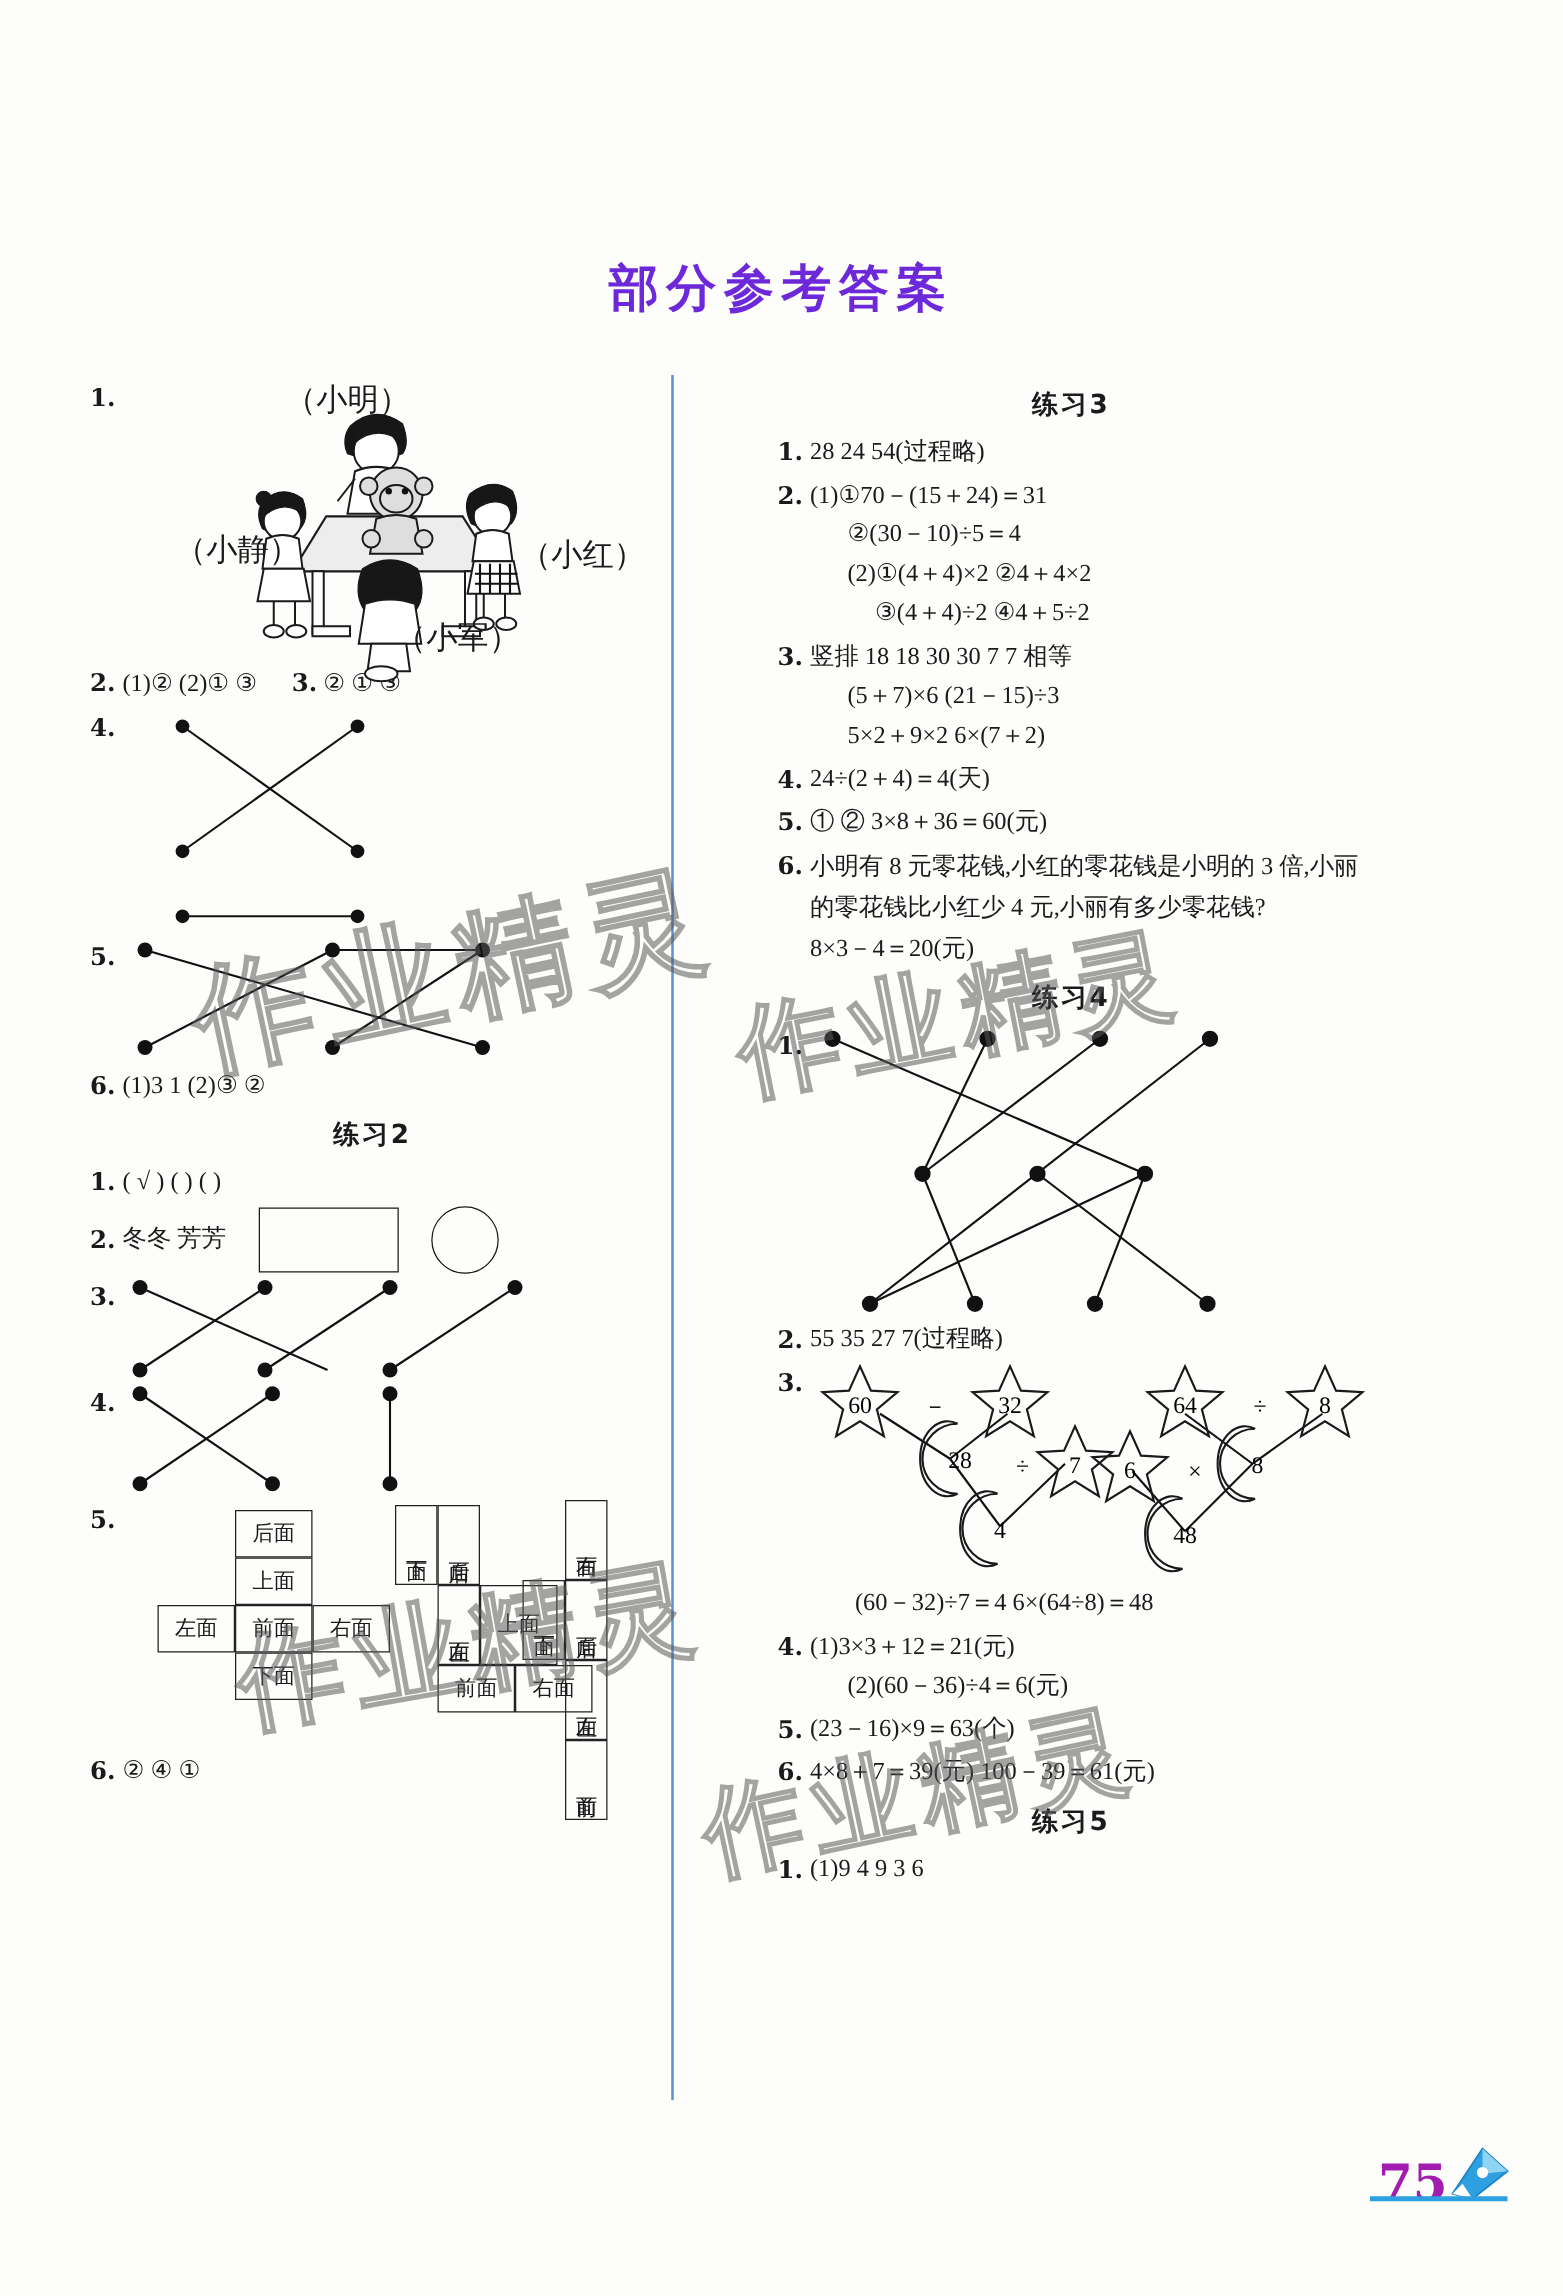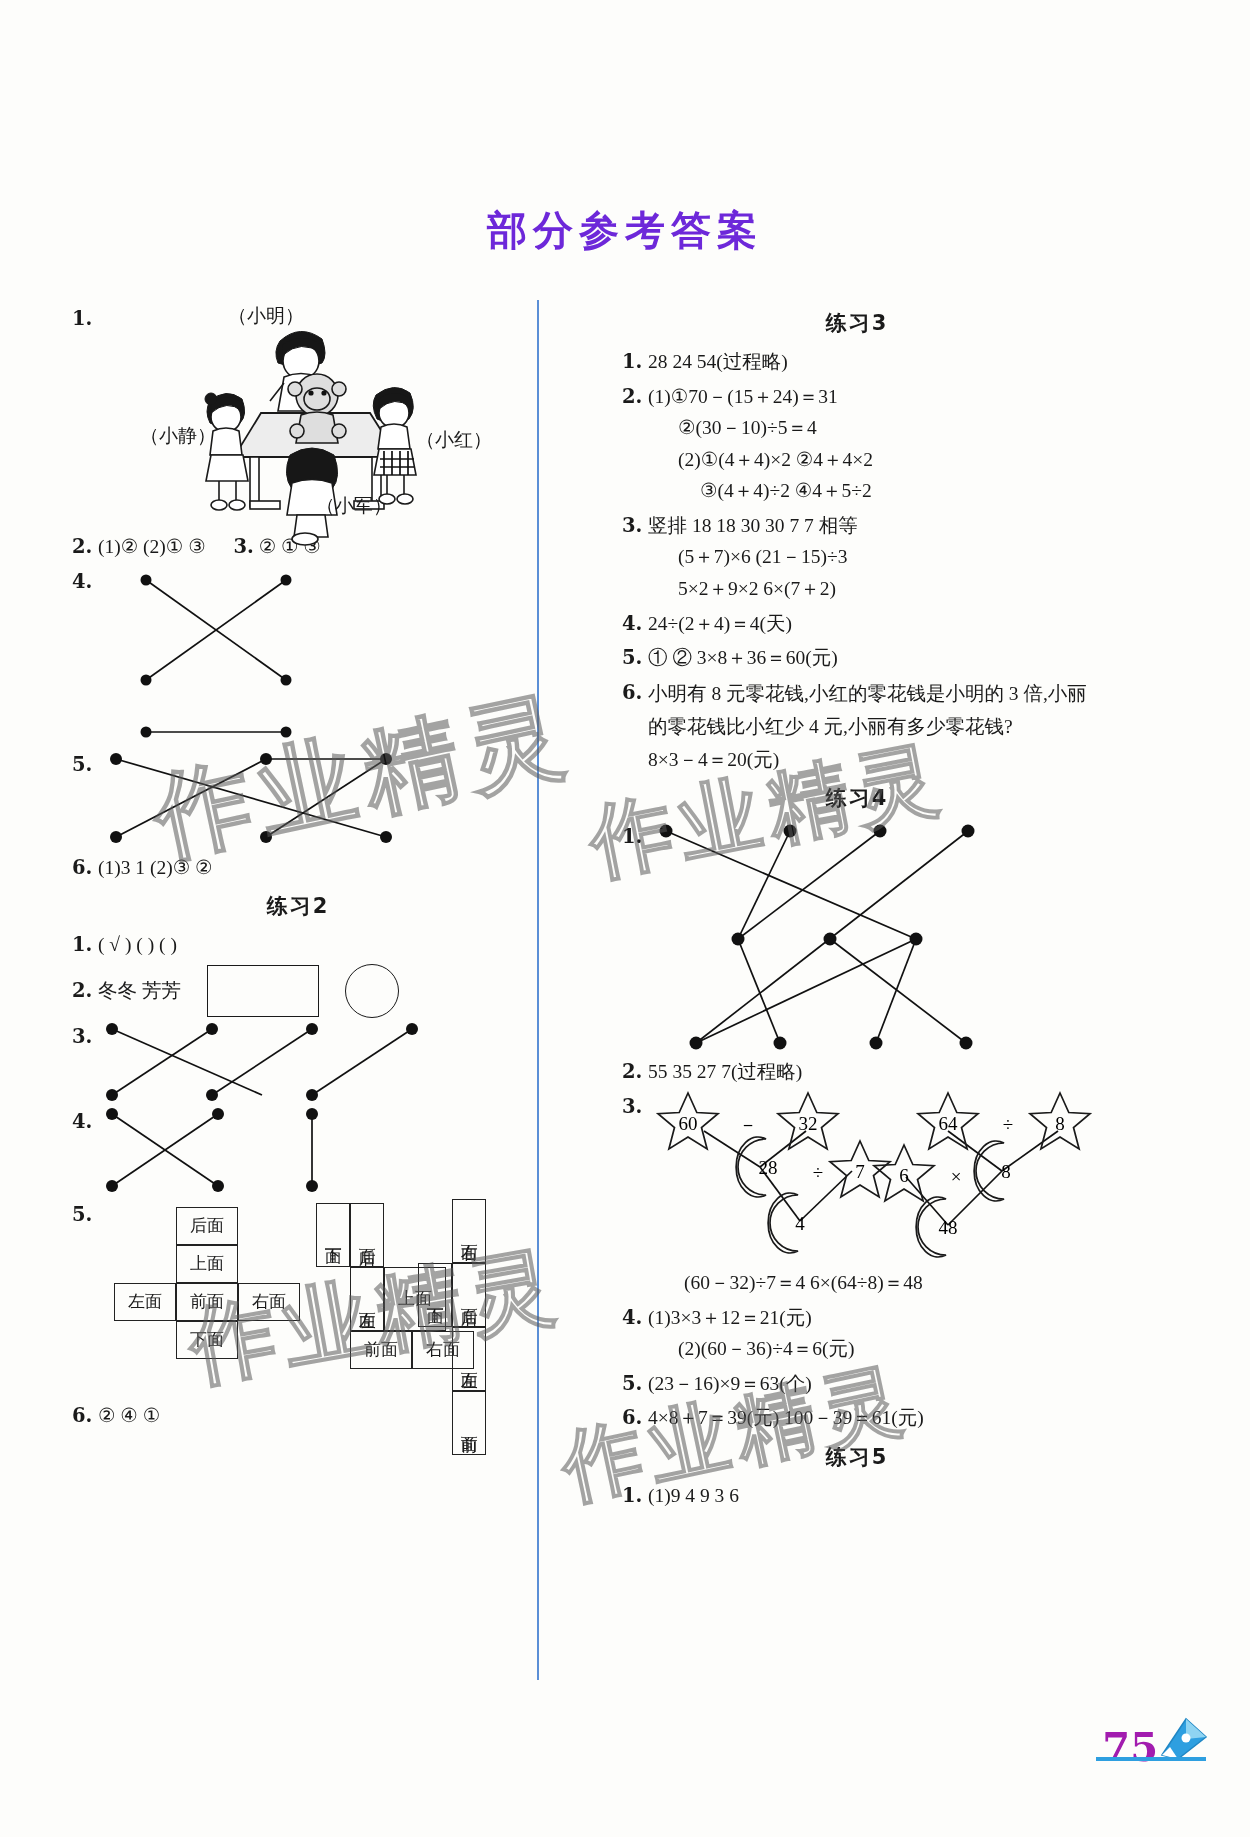--- a/index.html
+++ b/index.html
@@ -69,21 +69,21 @@
   .sp{ display:inline-block; width:18px; }
 
   
   .illus{
     position:relative;
     height:225px;
     width:440px;
   }
   .lbl{
     position:absolute;
-    font-size:19px;
+    font-size:25px;
     white-space:nowrap;
   }
   
   svg{ display:block; overflow:visible; }
 
   
   .nets{
     position:relative;
     height:185px;
   }
@@ -335,21 +335,21 @@
           <circle class="dot" cx="214" cy="80" r="6"></circle>
         </svg>
       </div>
     </div>
 
     <div class="ans">
       <span class="num">5.</span>
       <div class="body">
         <div class="nets">
 
-          <div class="net" style="left:16px;top:8px;">
+          <div class="net" style="left:28px;top:8px;">
             <div class="row" style="margin-left:62px;">
               <div class="cell">后面</div>
             </div>
             <div class="row" style="margin-left:62px;">
               <div class="cell">上面</div>
             </div>
             <div class="row">
               <div class="cell">左面</div>
               <div class="cell">前面</div>
               <div class="cell">右面</div>

